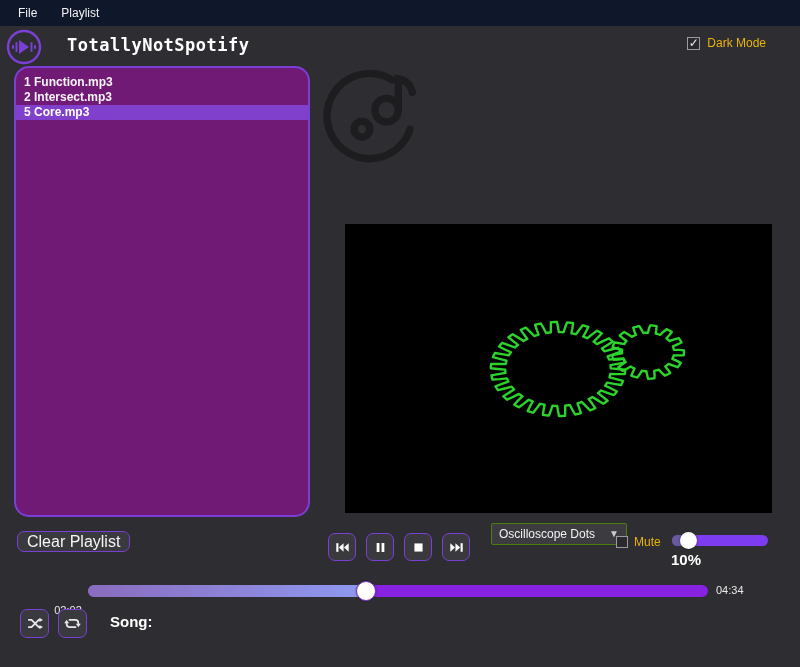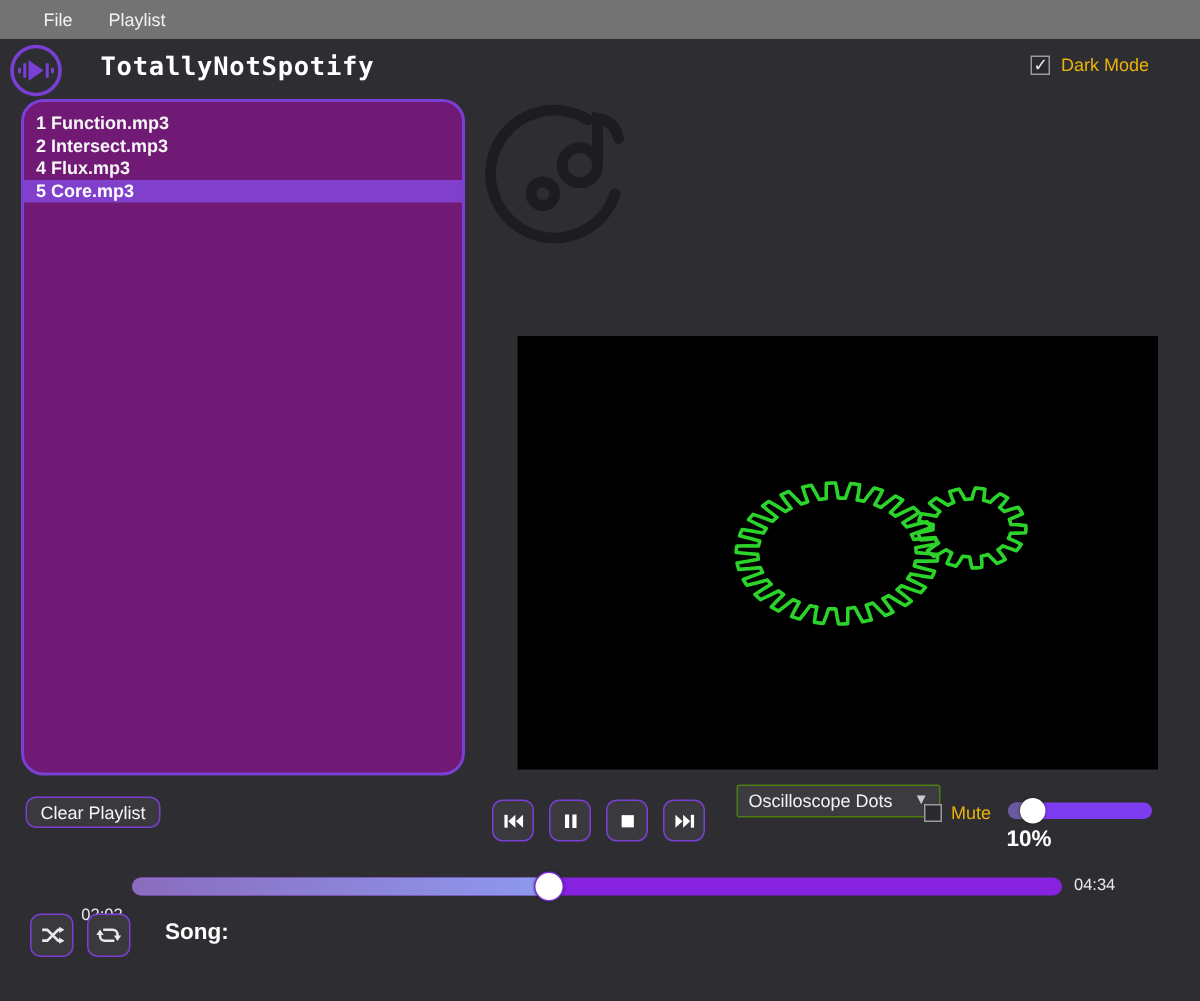--- a/index.html
+++ b/index.html
@@ -8,21 +8,21 @@
     font-family: "Liberation Sans", sans-serif;
     background: #2e2e32;
     color: #f0f0f0;
     overflow: hidden;
   }
   #app { position: relative; width: 800px; height: 667px; background:#2e2e32; }
 
   
   .menubar {
     position: absolute; left:0; top:0; width:800px; height:26px;
-    background:#737373; display:flex; align-items:center; gap:8px; padding-left:21px;
+    background:#0f172a; display:flex; align-items:center; gap:8px; padding-left:10px;
   }
   .menu-item {
     font-size:12px; color:#f2f2f2; padding:4px 8px; cursor:default;
   }
 
   
   .app-icon { position:absolute; left:5px; top:28px; width:38px; height:38px; }
   .app-title {
     position:absolute; left:48px; top:35px;
     font-family:"DejaVu Sans Mono", monospace; font-weight:bold;
@@ -60,21 +60,21 @@
   .viz svg { display:block; width:427px; height:289px; }
 
   
   .btn {
     background:#3a3a3e; border:1.5px solid #7a3fd4; border-radius:7px;
     color:#fff; display:flex; align-items:center; justify-content:center;
     cursor:default;
   }
   .clear-btn {
     position:absolute; left:17px; top:531px; height:21px; padding:0 9px;
-    font-size:12px; color:#f5f5f5;
+    font-size:16px; color:#f5f5f5;
   }
   .tbtn { position:absolute; top:533px; width:28px; height:28px; }
   #btn-prev { left:328px; } #btn-pause { left:366px; }
   #btn-stop { left:404px; } #btn-next { left:442px; }
   .tbtn svg { width:15px; height:15px; }
   .sbtn { position:absolute; top:609px; width:29px; height:29px; }
   #btn-shuffle { left:20px; } #btn-repeat { left:58px; }
   .sbtn svg { width:17px; height:17px; }
 
   
@@ -142,21 +142,20 @@
   <div class="darkmode">
     <div class="checkbox">
         <span id="dm-check">✓</span>
       </div>
     <div class="darkmode-label">Dark Mode</div>
   </div>
 
   <div class="playlist-box" id="playlist-box">
       <div class="pl-item">1 Function.mp3</div>
       <div class="pl-item">2 Intersect.mp3</div>
-      <div class="pl-item">4 Flux.mp3</div>
       <div class="pl-item selected">5 Core.mp3</div>
     </div>
 
   <div class="cd-icon">
     <svg viewBox="0 0 100 100">
       <g fill="none" stroke="#1d1d20" stroke-width="6.5" stroke-linecap="round">
         <path d="M 68 16 A 38 38 0 1 0 84 60"></path>
         <circle cx="41" cy="60" r="7"></circle>
         <circle cx="63" cy="43" r="10.5"></circle>
         <path d="M 73.5 41 L 73.5 15 Q 84 17 86 27"></path>

